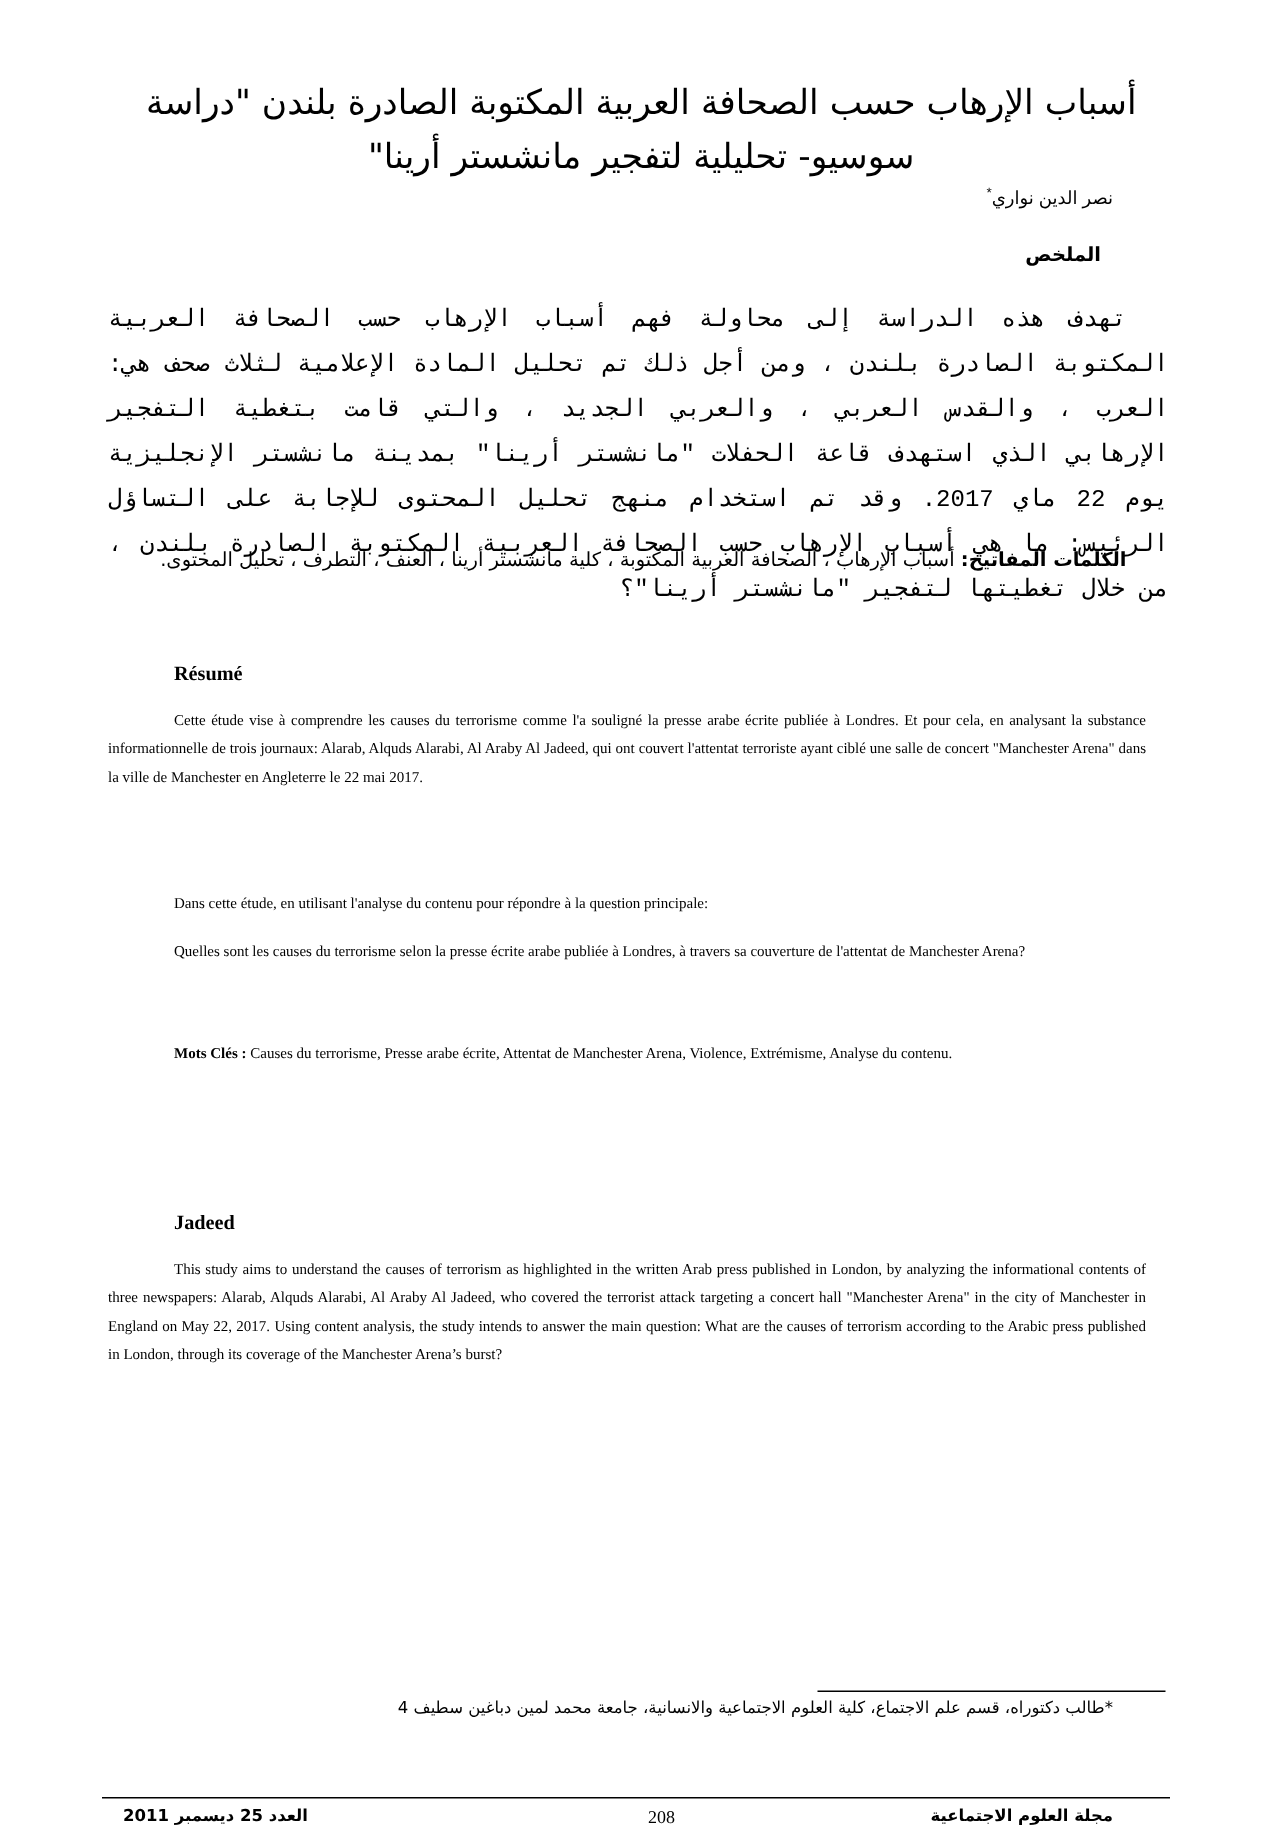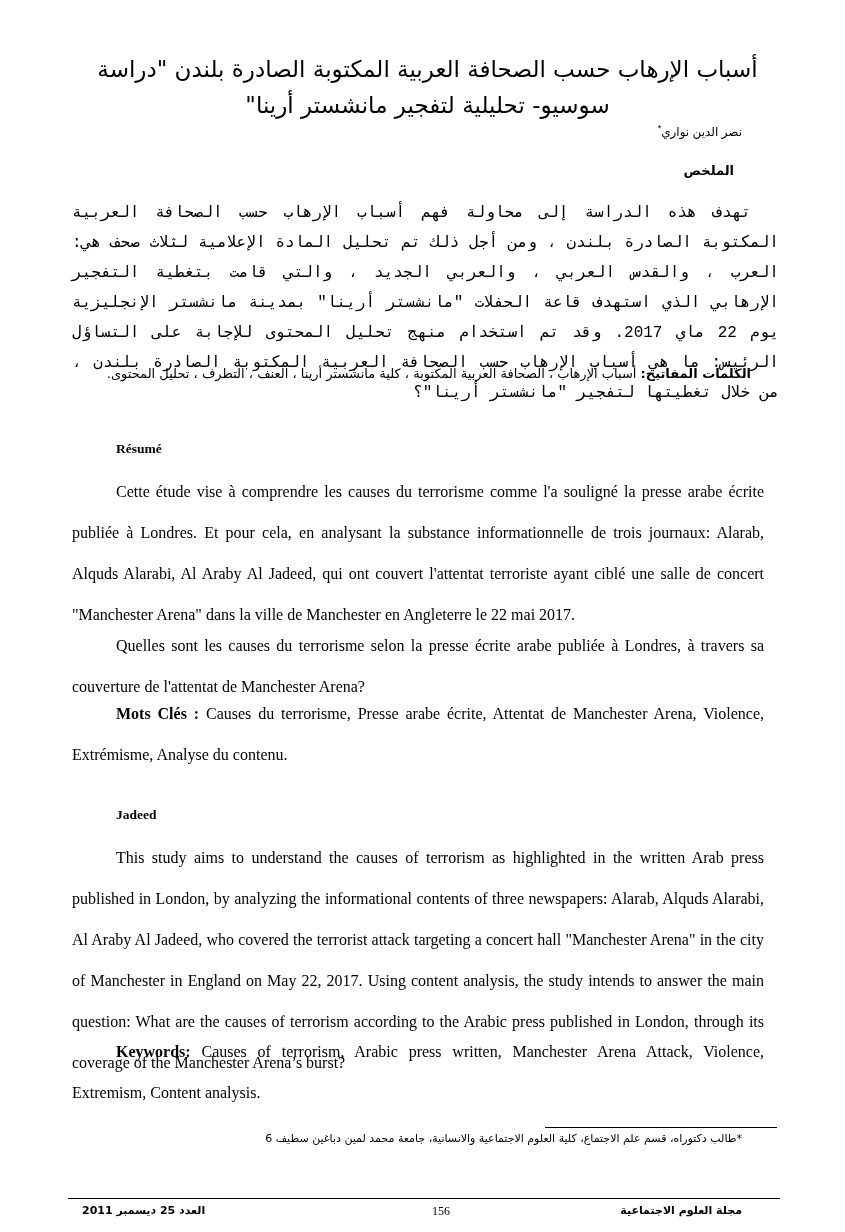--- a/index.html
+++ b/index.html
@@ -83,22 +83,22 @@
       position: absolute;
       left: 116px;
       font-weight: bold;
       font-size: 13.5px;
     }
     .lat-para {
       position: absolute;
       left: 72px;
       width: 692px;
       text-align: justify;
-      font-size: 16px;
-      line-height: 41px;
+      font-size: 10px;
+      line-height: 19px;
       margin: 0;
       text-indent: 44px;
     }
     .lat-para b { font-weight: bold; }
     .footnote-rule {
       position: absolute;
       left: 545px;
       top: 1126px;
       width: 232px;
       border-top: 1px solid #000;
@@ -159,31 +159,31 @@
   <p class="ar-abstract">تهدف هذه الدراسة إلى محاولة فهم أسباب الإرهاب حسب الصحافة العربية المكتوبة الصادرة بلندن ، ومن أجل ذلك تم تحليل المادة الإعلامية لثلاث صحف هي: العرب ، والقدس العربي ، والعربي الجديد ، والتي قامت بتغطية التفجير الإرهابي الذي استهدف قاعة الحفلات "مانشستر أرينا" بمدينة مانشستر الإنجليزية يوم 22 ماي 2017. وقد تم استخدام منهج تحليل المحتوى للإجابة على التساؤل الرئيس: ما هي أسباب الإرهاب حسب الصحافة العربية المكتوبة الصادرة بلندن ، من خلال تغطيتها لتفجير "مانشستر أرينا"؟</p>
 
   <p class="ar-keywords">
     <b>الكلمات المفاتيح:</b>
     <span>أسباب الإرهاب ، الصحافة العربية المكتوبة ، كلية مانشستر أرينا ، العنف ، التطرف ، تحليل المحتوى.</span>
   </p>
 
   <div class="lat-heading" style="top:440px;font-family:Liberation Serif, serif;">Résumé</div>
 
   <p class="lat-para" style="top:470px;">Cette étude vise à comprendre les causes du terrorisme comme l'a souligné la presse arabe écrite publiée à Londres. Et pour cela, en analysant la substance informationnelle de trois journaux: Alarab, Alquds Alarabi, Al Araby Al Jadeed, qui ont couvert l'attentat terroriste ayant ciblé une salle de concert "Manchester Arena" dans la ville de Manchester en Angleterre le 22 mai 2017.</p>
+  <p class="lat-para" style="top:592px;">Dans cette étude, en utilisant l'analyse du contenu pour répondre à la question principale:</p>
   <p class="lat-para" style="top:692px;"><b>Mots Clés :</b> <span>Causes du terrorisme, Presse arabe écrite, Attentat de Manchester Arena, Violence, Extrémisme, Analyse du contenu.</span></p>
   <p class="lat-para" style="top:624px;">Quelles sont les causes du terrorisme selon la presse écrite arabe publiée à Londres, à travers sa couverture de l'attentat de Manchester Arena?</p>
 
   <div class="lat-heading" style="top:806px;">Jadeed</div>
 
   <p class="lat-para" style="top:836px;">This study aims to understand the causes of terrorism as highlighted in the written Arab press published in London, by analyzing the informational contents of three newspapers: Alarab, Alquds Alarabi, Al Araby Al Jadeed, who covered the terrorist attack targeting a concert hall "Manchester Arena" in the city of Manchester in England on May 22, 2017. Using content analysis, the study intends to answer the main question: What are the causes of terrorism according to the Arabic press published in London, through its coverage of the Manchester Arena’s burst?</p>
-  <p class="lat-para" style="top:1030px;"><b>Keywords:</b> <span>Causes of terrorism, Arabic press written, Manchester Arena Attack, Violence, Extremism, Content analysis.</span></p>
 
   <div class="footnote-rule"></div>
   <div class="footnote">
-    <span>*</span><span>طالب دكتوراه، قسم علم الاجتماع، كلية العلوم الاجتماعية والانسانية، جامعة محمد لمين دباغين سطيف 6</span>
+    <span>*</span><span>طالب دكتوراه، قسم علم الاجتماع، كلية العلوم الاجتماعية والانسانية، جامعة محمد لمين دباغين سطيف 4</span>
   </div>
 
   <div class="footer-rule"></div>
   <div class="footer-journal">مجلة العلوم الاجتماعية</div>
-  <div class="footer-page">156</div>
+  <div class="footer-page">208</div>
   <div class="footer-issue">العدد 25 ديسمبر 2011</div>
 
 </div>
 
 </body></html>

